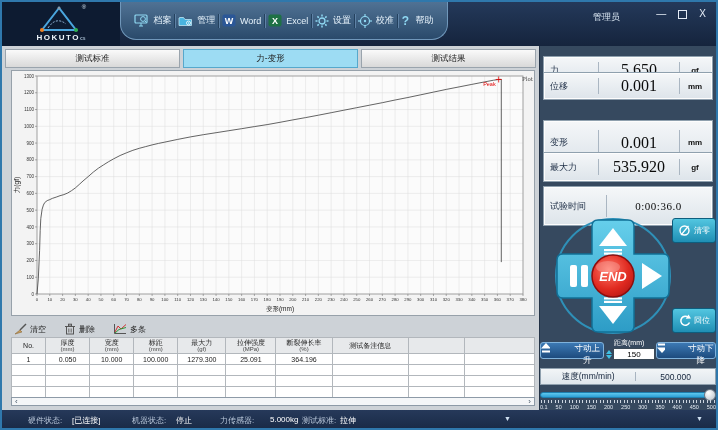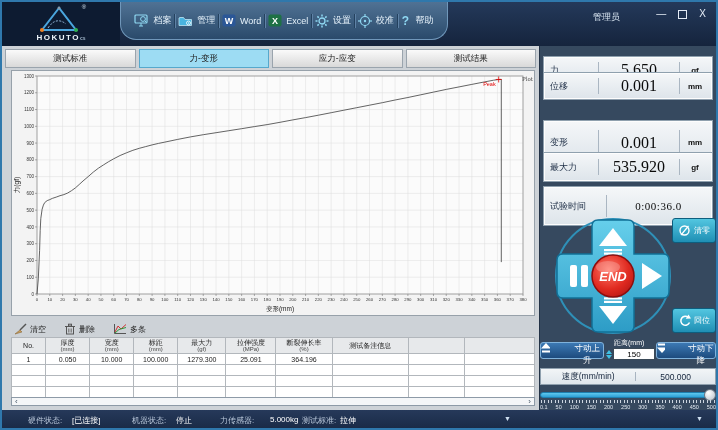--- a/index.html
+++ b/index.html
@@ -184,21 +184,20 @@
       <span class="restore-box"></span>
       <span>X</span>
     </div>
   </div>
 
   <div class="left-region"></div>
 
   <div class="tabbar">
     <div class="tab">测试标准</div>
     <div class="tab active">力-变形</div>
-    <div class="tab">应力-应变</div>
     <div class="tab">测试结果</div>
   </div>
 
   <div class="chart-panel">
     <svg id="chart-svg" width="522" height="244" viewBox="0 0 522 244">
         <rect x="25" y="5" width="486" height="218" fill="#fbfbfb"></rect>
         <line x1="37.78947368421053" y1="5" x2="37.78947368421053" y2="223" stroke="#dcdcdc" stroke-width="0.5"></line>
         <line x1="50.578947368421055" y1="5" x2="50.578947368421055" y2="223" stroke="#dcdcdc" stroke-width="0.5"></line>
         <line x1="63.368421052631575" y1="5" x2="63.368421052631575" y2="223" stroke="#dcdcdc" stroke-width="0.5"></line>
         <line x1="76.15789473684211" y1="5" x2="76.15789473684211" y2="223" stroke="#dcdcdc" stroke-width="0.5"></line>

